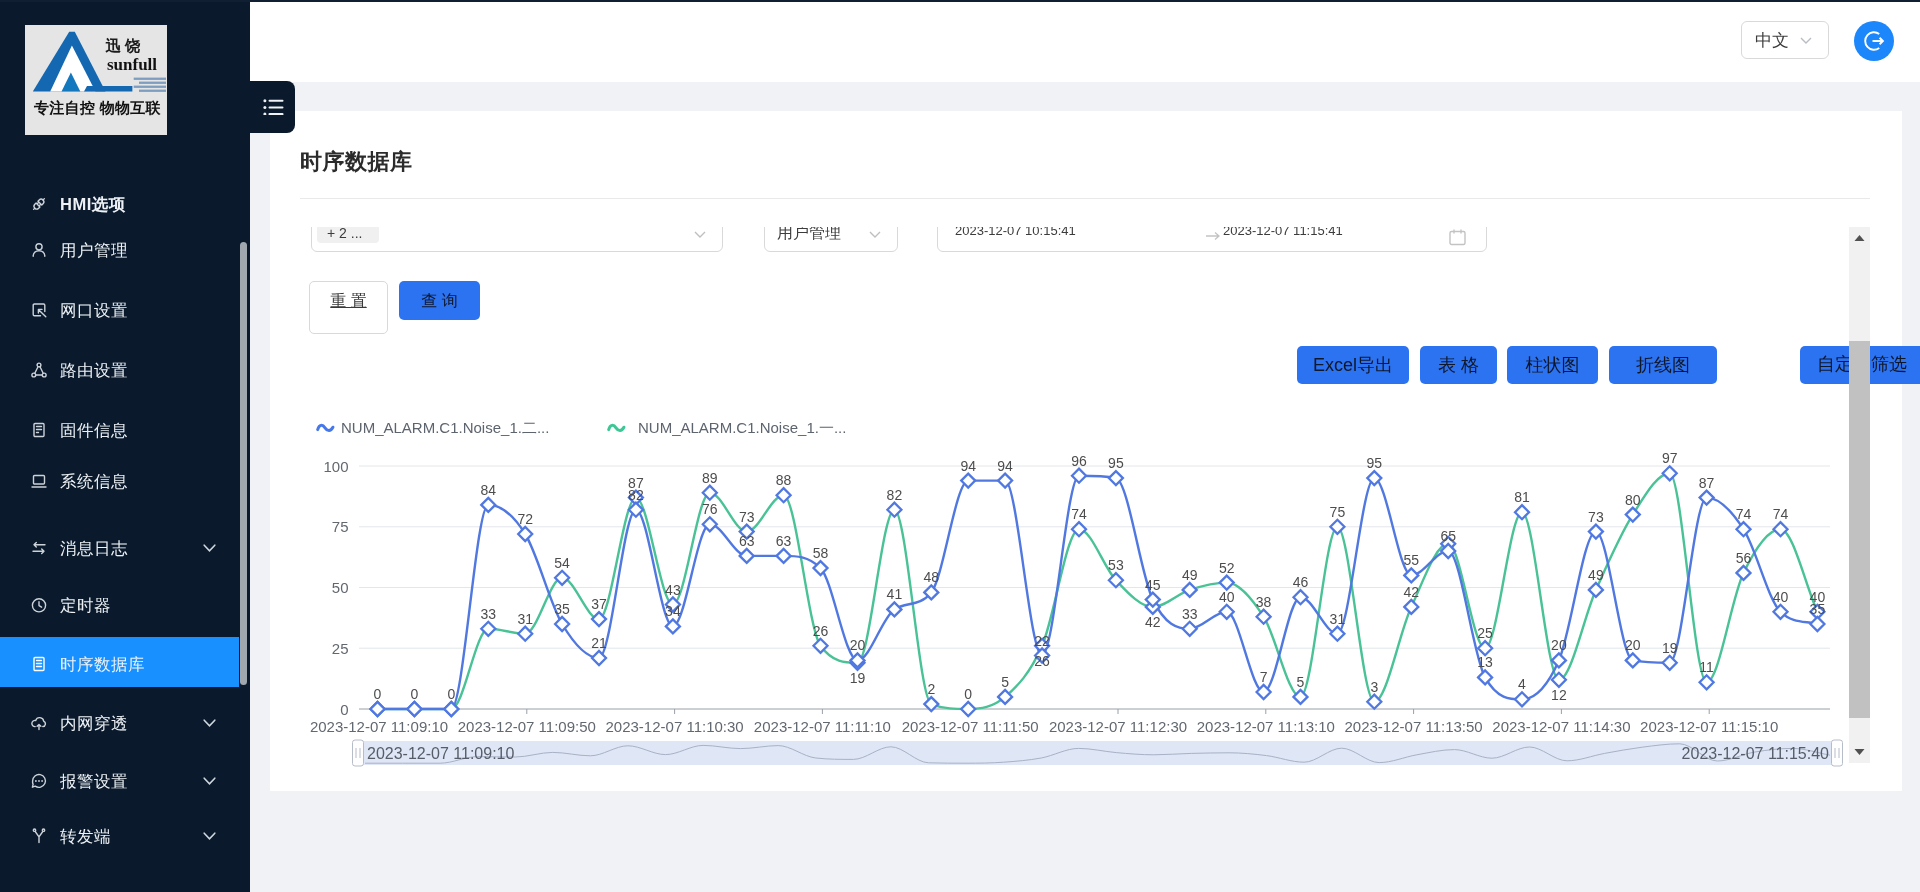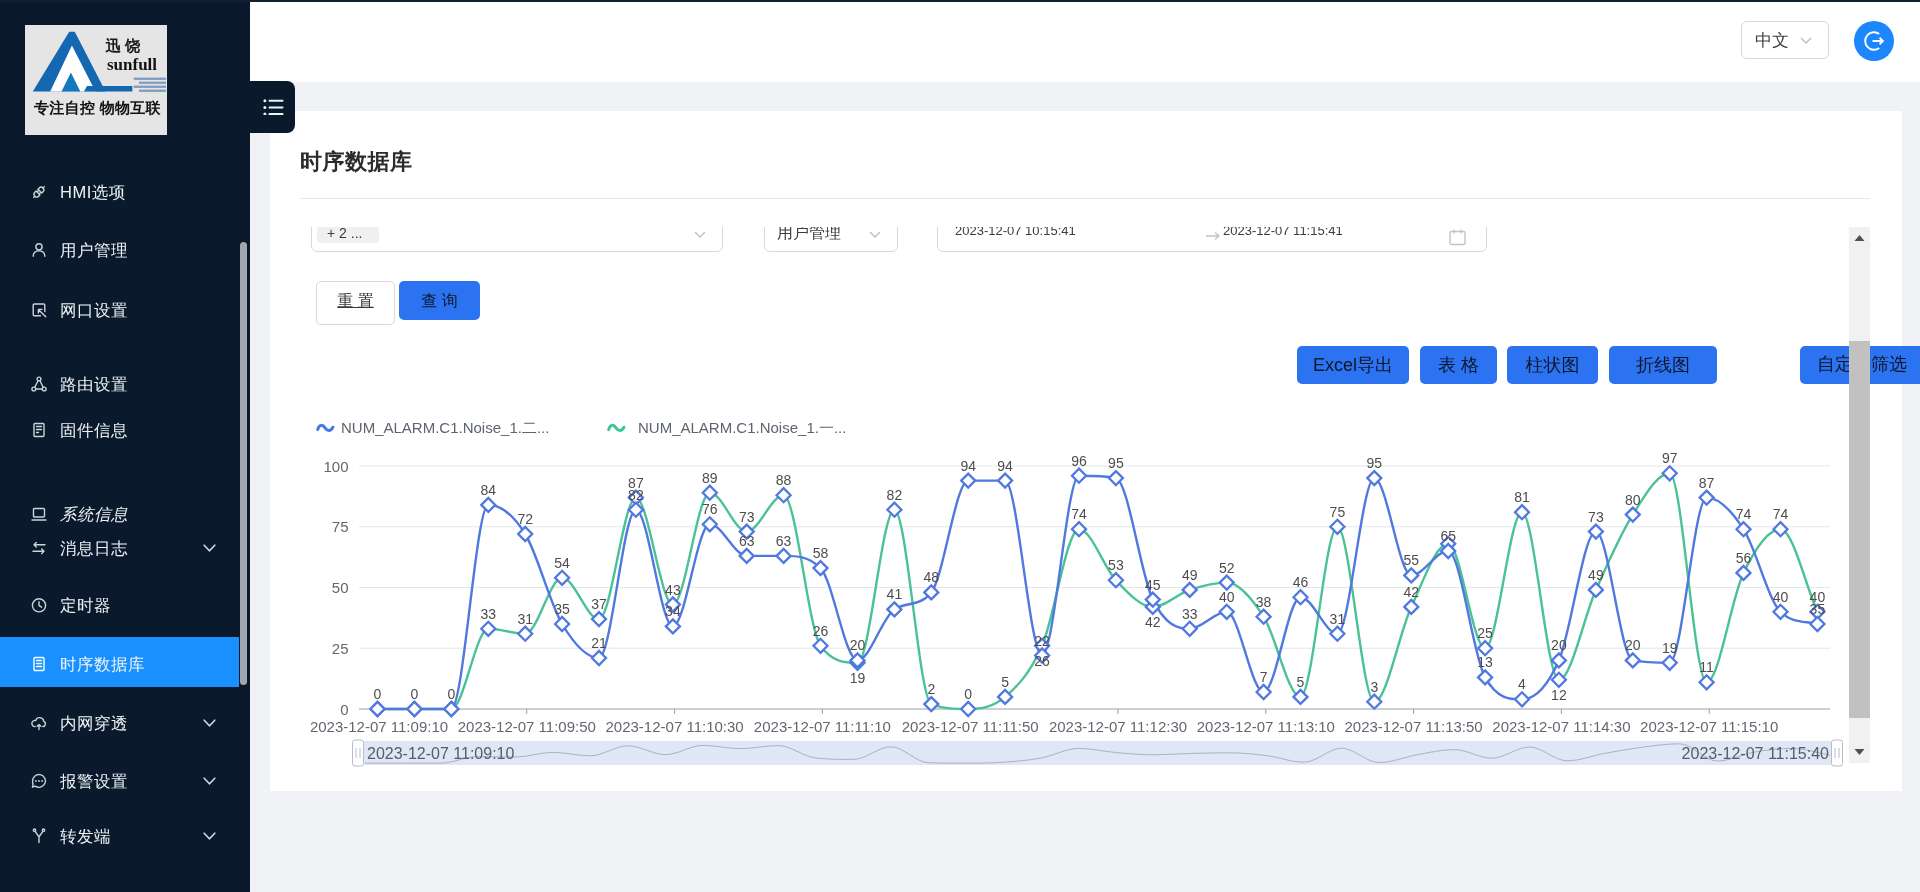--- a/index.html
+++ b/index.html
@@ -82,21 +82,21 @@
       </svg>
     <span class="ftext" style="left:285px;">2023-12-07 11:15:41</span>
     <svg style="position:absolute;right:20px;top:15px" width="17" height="17" viewBox="0 0 17 17">
         <rect x="1" y="2.5" width="15" height="13" rx="1.5" fill="none" stroke="#c3c3c3" stroke-width="1.4"></rect>
         <line x1="5" y1="0.5" x2="5" y2="4.5" stroke="#c3c3c3" stroke-width="1.4"></line>
         <line x1="12" y1="0.5" x2="12" y2="4.5" stroke="#c3c3c3" stroke-width="1.4"></line>
       </svg>
   </div>
 </div>
 
-<div class="abs btn btn-plain" style="left:316px; top:281px; width:79px; height:44px; line-height:37px;text-decoration:underline;">重 置</div>
+<div class="abs btn btn-plain" style="left:309px; top:281px; width:79px; height:53px; line-height:37px;text-decoration:underline;">重 置</div>
 <div class="abs btn btn-blue" style="left:399px; top:281px; width:81px; height:39px; line-height:39px;">查 询</div>
 
 <div class="abs btn btn-blue btn-lg" style="left:1297px; top:346px; width:112px; height:38px; line-height:38px;">Excel导出</div>
 <div class="abs btn btn-blue btn-lg" style="left:1420px; top:346px; width:77px; height:38px; line-height:38px;">表 格</div>
 <div class="abs btn btn-blue btn-lg" style="left:1507px; top:346px; width:91px; height:38px; line-height:38px;">柱状图</div>
 <div class="abs btn btn-blue btn-lg" style="left:1609px; top:346px; width:108px; height:38px; line-height:38px;">折线图</div>
 <div class="abs btn btn-blue btn-lg" style="left:1800px; top:346px; width:124px; height:38px; line-height:38px;font-family:Liberation Mono, monospace;">自定义筛选</div>
 
 <div class="abs legend" style="left:315px;">
   <svg style="position:absolute;left:1px;top:3px" width="19" height="13" viewBox="0 0 19 13">
@@ -332,21 +332,21 @@
       <rect x="108.7" y="52.6" width="32.3" height="2.3" fill="#7f9dbf"></rect>
       <rect x="114" y="56.6" width="27" height="2.3" fill="#7f9dbf"></rect>
       <rect x="108.7" y="60.6" width="32.3" height="2.3" fill="#7f9dbf"></rect>
       <rect x="114" y="64.6" width="27" height="2.3" fill="#7f9dbf"></rect>
       <text x="100" y="25.5" font-family="Liberation Serif,serif" font-size="15.5" font-weight="bold" fill="#1b1b1b" text-anchor="middle" letter-spacing="4">迅饶</text>
       <text x="107" y="45" font-family="Liberation Serif,serif" font-size="17" font-weight="bold" fill="#111" text-anchor="middle">sunfull</text>
       <text x="9" y="87.5" font-family="Liberation Sans,sans-serif" font-size="15" font-weight="bold" fill="#111" letter-spacing="0.3">专注自控 物物互联</text>
     </svg>
   </div>
   <div class="abs active-bg"></div>
-  <div class="abs menu-item" style="top:172px;">
+  <div class="abs menu-item" style="top:184px;font-weight:bold;">
 <svg class="mi" width="18" height="18" viewBox="0 0 18 18">
         <g transform="rotate(45 9 9)">
           <path d="M9 1.4 V3.2" fill="none" stroke="#ccd2d9" stroke-width="1.4" stroke-linecap="round" stroke-linejoin="round"></path>
           <path d="M6.3 7.8 V6 a2.7 2.7 0 0 1 5.4 0 V7.8 Z" fill="none" stroke="#ccd2d9" stroke-width="1.4" stroke-linecap="round" stroke-linejoin="round"></path>
           <path d="M7.6 8 V9.6 M10.4 8 V9.6" fill="none" stroke="#ccd2d9" stroke-width="1.4" stroke-linecap="round" stroke-linejoin="round"></path>
           <path d="M6.3 10.4 H11.7 V12.2 a2.7 2.7 0 0 1 -5.4 0 Z" fill="none" stroke="#ccd2d9" stroke-width="1.4" stroke-linecap="round" stroke-linejoin="round"></path>
           <path d="M9 15 V16.6" fill="none" stroke="#ccd2d9" stroke-width="1.4" stroke-linecap="round" stroke-linejoin="round"></path>
         </g>
       </svg>
 <span class="txt">HMI选项</span>
@@ -358,37 +358,37 @@
       </svg>
 <span class="txt">用户管理</span>
 </div>
 <div class="abs menu-item" style="top:290px;">
 <svg class="mi" width="18" height="18" viewBox="0 0 18 18">
         <path d="M14.8 10.5 V4.2 a1.2 1.2 0 0 0 -1.2 -1.2 H4.4 a1.2 1.2 0 0 0 -1.2 1.2 V13.6 a1.2 1.2 0 0 0 1.2 1.2 H10.5" fill="none" stroke="#ccd2d9" stroke-width="1.4" stroke-linecap="round" stroke-linejoin="round"></path>
         <path d="M15.8 15.8 L8.4 8.4 M8.4 12 V8.4 H12" fill="none" stroke="#ccd2d9" stroke-width="1.4" stroke-linecap="round" stroke-linejoin="round"></path>
       </svg>
 <span class="txt">网口设置</span>
 </div>
-<div class="abs menu-item" style="top:364px;">
+<div class="abs menu-item" style="top:350px;">
 <svg class="mi" width="18" height="18" viewBox="0 0 18 18">
         <circle cx="9" cy="4" r="1.9" fill="none" stroke="#ccd2d9" stroke-width="1.4" stroke-linecap="round" stroke-linejoin="round"></circle>
         <circle cx="3.8" cy="14" r="1.9" fill="none" stroke="#ccd2d9" stroke-width="1.4" stroke-linecap="round" stroke-linejoin="round"></circle>
         <circle cx="14.2" cy="14" r="1.9" fill="none" stroke="#ccd2d9" stroke-width="1.4" stroke-linecap="round" stroke-linejoin="round"></circle>
         <path d="M8 5.7 L4.8 12.3 M10 5.7 L13.2 12.3 M5.7 14 H12.3" fill="none" stroke="#ccd2d9" stroke-width="1.4" stroke-linecap="round" stroke-linejoin="round"></path>
       </svg>
 <span class="txt">路由设置</span>
 </div>
 <div class="abs menu-item" style="top:410px;">
 <svg class="mi" width="18" height="18" viewBox="0 0 18 18">
         <rect x="4" y="2.5" width="10" height="13" rx="1" fill="none" stroke="#ccd2d9" stroke-width="1.4" stroke-linecap="round" stroke-linejoin="round"></rect>
         <path d="M6.5 5.5 H11.5 M6.5 8.5 H11.5 M6.5 11.5 H8.5" fill="none" stroke="#ccd2d9" stroke-width="1.4" stroke-linecap="round" stroke-linejoin="round"></path>
       </svg>
 <span class="txt">固件信息</span>
 </div>
-<div class="abs menu-item" style="top:494px;font-style:italic;">
+<div class="abs menu-item" style="top:461px;">
 <svg class="mi" width="18" height="18" viewBox="0 0 18 18">
         <rect x="3.5" y="3.5" width="11" height="8.5" rx="1" fill="none" stroke="#ccd2d9" stroke-width="1.4" stroke-linecap="round" stroke-linejoin="round"></rect>
         <path d="M2 15 H16" fill="none" stroke="#ccd2d9" stroke-width="1.4" stroke-linecap="round" stroke-linejoin="round"></path>
       </svg>
 <span class="txt">系统信息</span>
 </div>
 <div class="abs menu-item" style="top:585px;">
 <svg class="mi" width="18" height="18" viewBox="0 0 18 18">
         <circle cx="9" cy="9.3" r="6.6" fill="none" stroke="#ccd2d9" stroke-width="1.4" stroke-linecap="round" stroke-linejoin="round"></circle>
         <path d="M9 5.8 V9.6 L11.6 11.2" fill="none" stroke="#ccd2d9" stroke-width="1.4" stroke-linecap="round" stroke-linejoin="round"></path>

